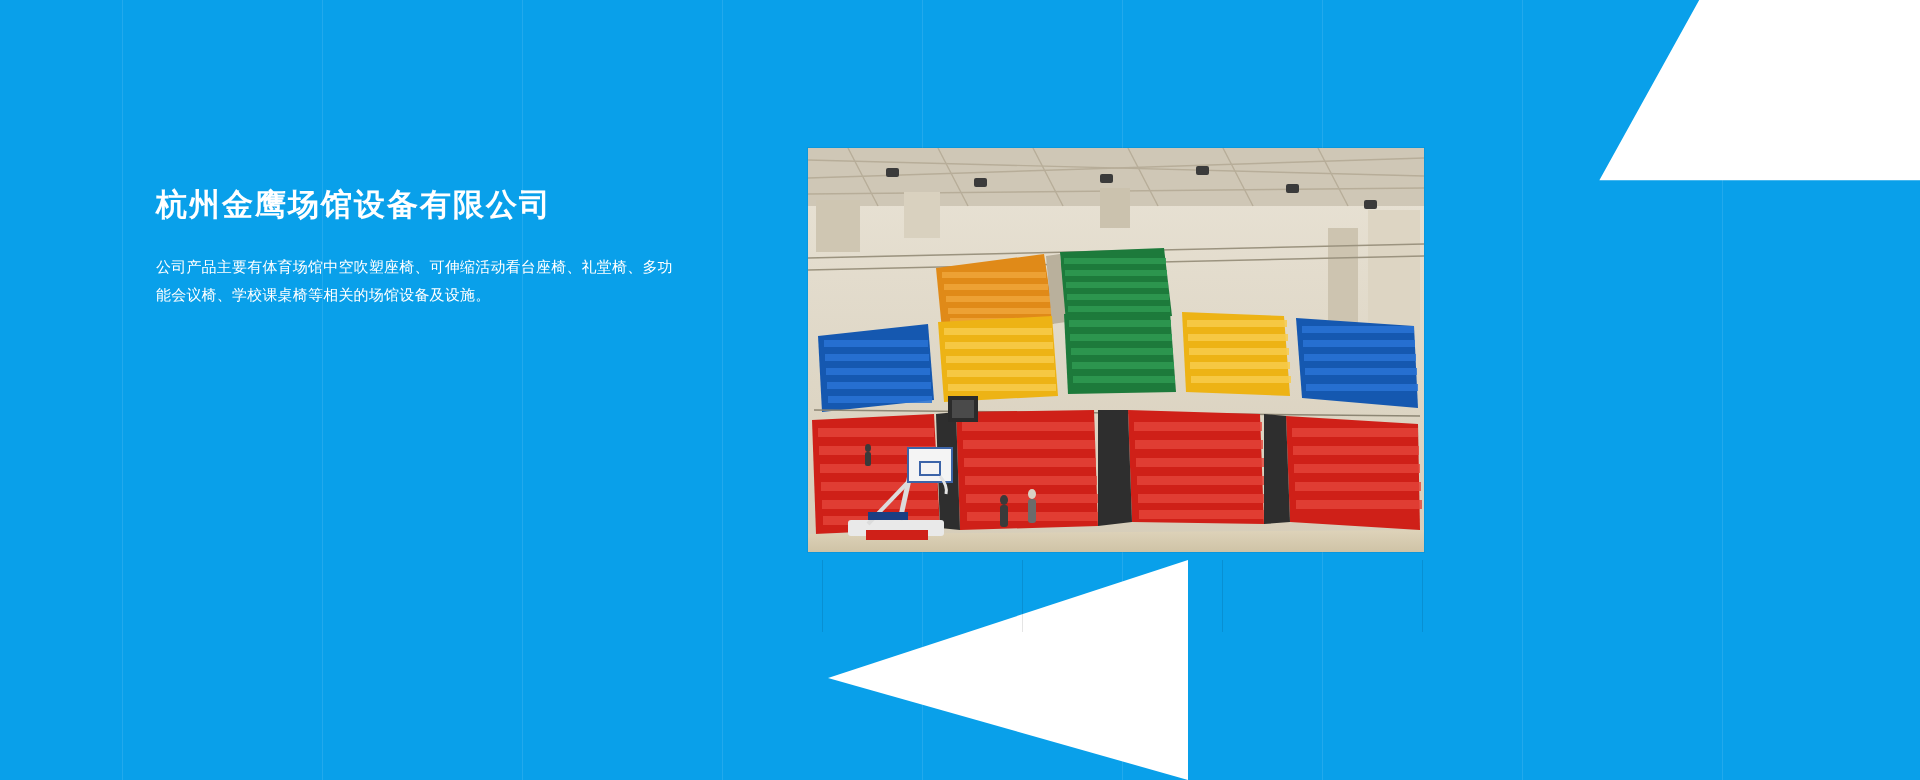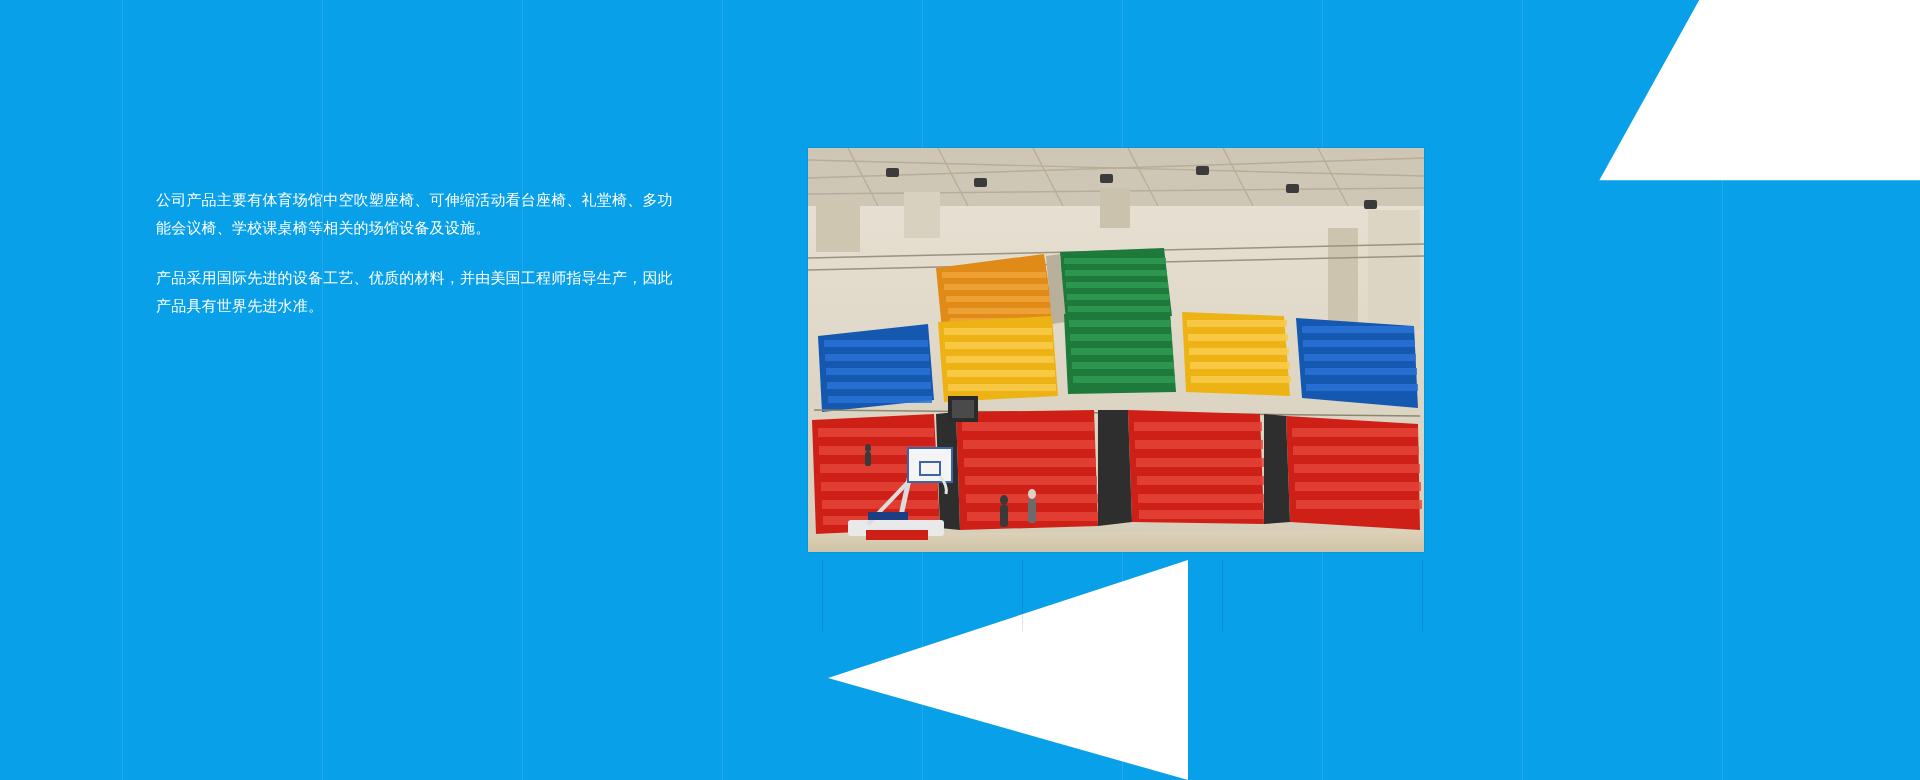--- a/index.html
+++ b/index.html
@@ -111,24 +111,24 @@
     <div class="guide" style="left:522px"></div>
     <div class="guide" style="left:722px"></div>
     <div class="guide" style="left:922px"></div>
     <div class="guide" style="left:1122px"></div>
     <div class="guide" style="left:1322px"></div>
     <div class="guide" style="left:1522px"></div>
     <div class="guide" style="left:1722px"></div>
   </div>
 
   <div class="text-block">
+    <h1 class="headline">杭州金鹰场馆设备有限公司</h1>
 
     <p class="para">公司产品主要有体育场馆中空吹塑座椅、可伸缩活动看台座椅、礼堂椅、多功能会议椅、学校课桌椅等相关的场馆设备及设施。</p>
 
-    <p class="para">产品采用国际先进的设备工艺、优质的材料，并由美国工程师指导生产，因此产品具有世界先进水准。</p>
 
   </div>
 
   <div class="photo">
     <svg viewBox="0 0 616 404" preserveAspectRatio="none">
       <defs>
         <linearGradient id="wallg" x1="0" y1="0" x2="0" y2="1">
           <stop offset="0%" stop-color="#e9e3d6"></stop>
           <stop offset="100%" stop-color="#d6cdb9"></stop>
         </linearGradient>

